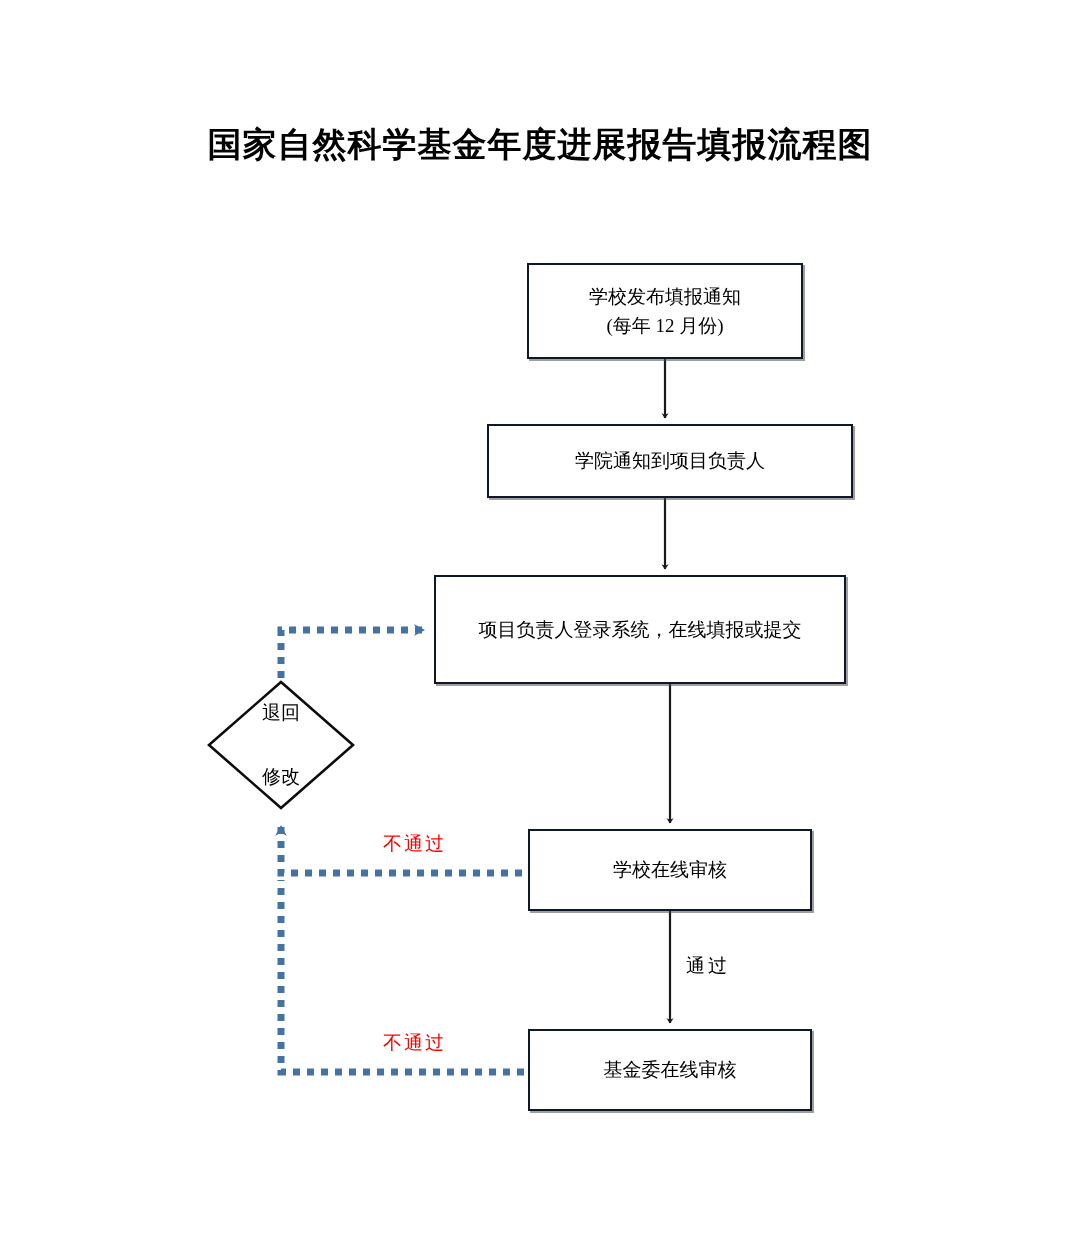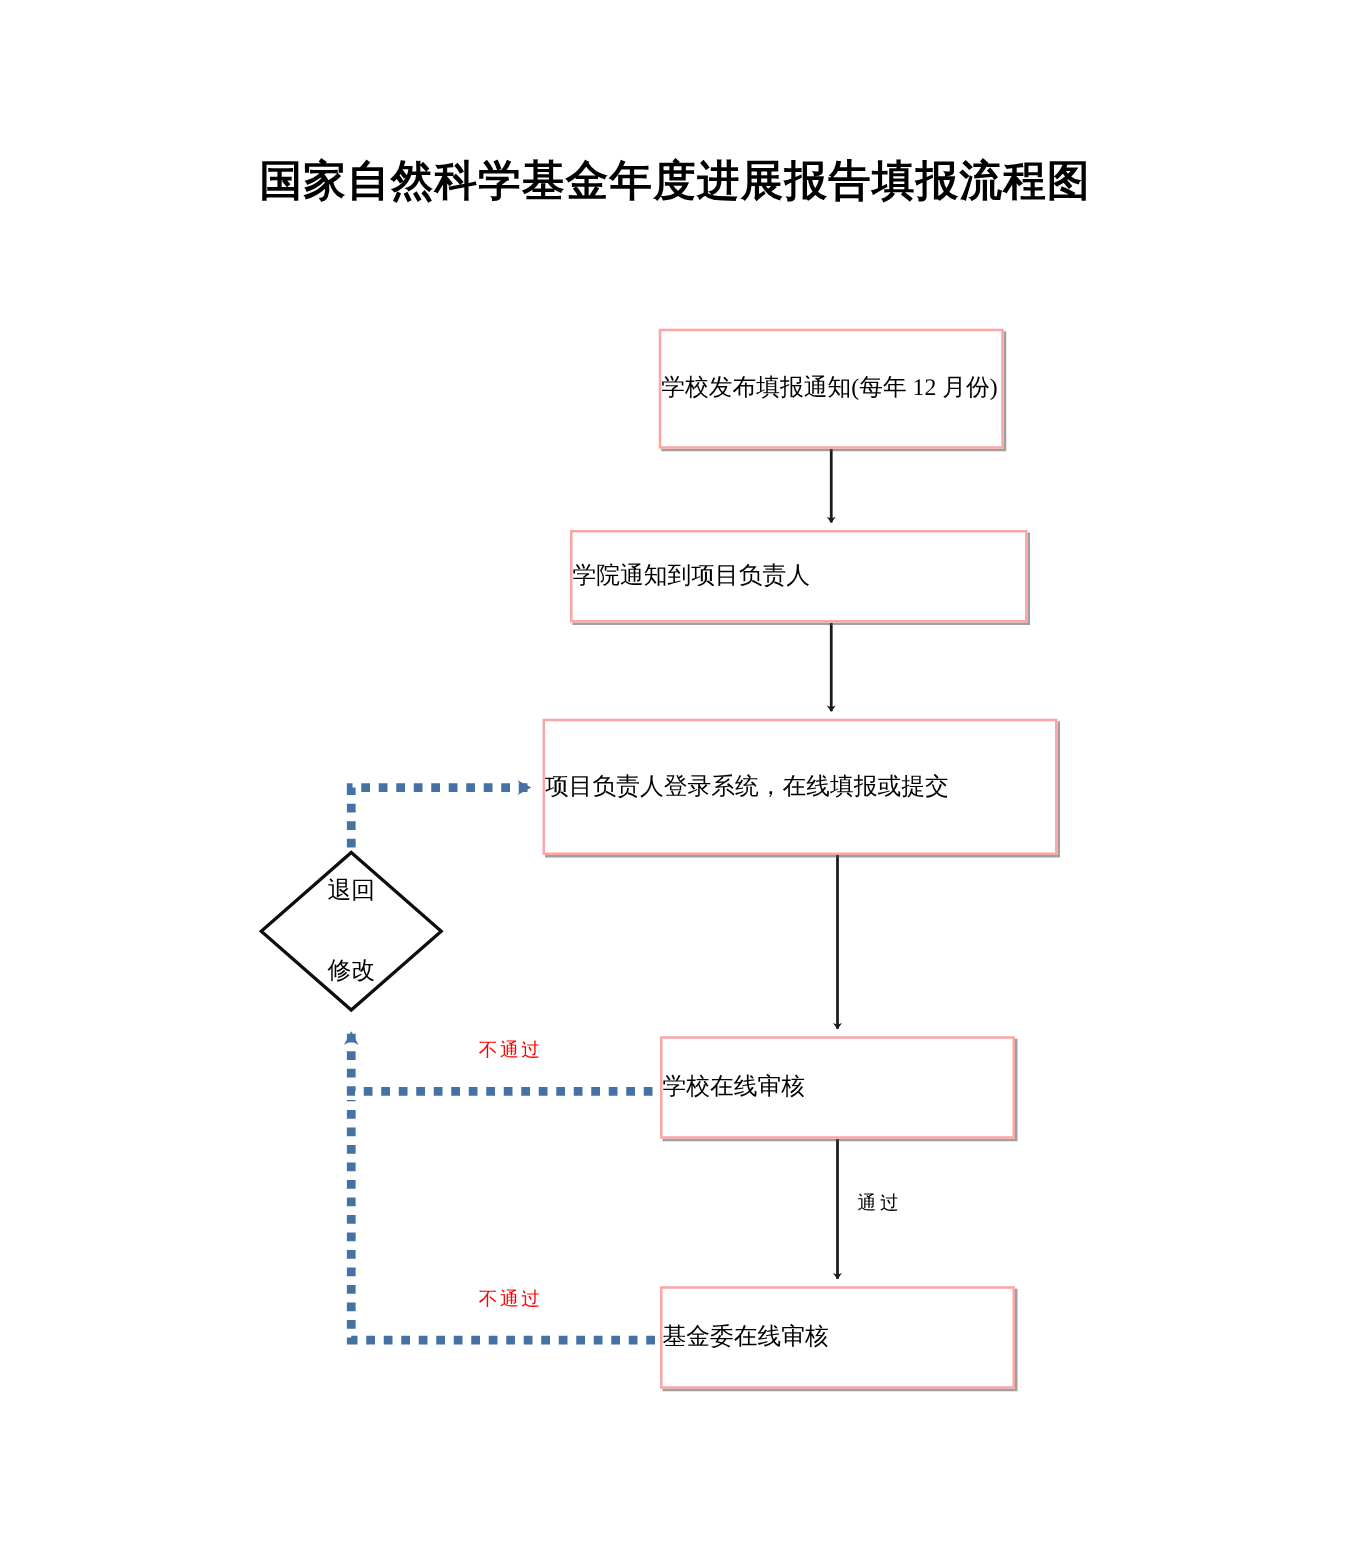--- a/index.html
+++ b/index.html
@@ -34,42 +34,43 @@
     letter-spacing: 1px;
     color: #000000;
     font-family: "Liberation Serif", "DejaVu Serif", serif;
   }
 
   
   .node-box {
     position: absolute;
     box-sizing: border-box;
     background: #ffffff;
-    border: 2px solid #fca5a5;
+    border: 2px solid #0f172a;
     box-shadow: 2px 2px 0 0 rgba(80,80,80,0.55);
     display: flex;
-    flex-direction: row;
+    flex-direction: column;
     align-items: center;
+    justify-content: center;
     color: #000000;
     font-size: 19px;
     line-height: 1.55;
     font-family: "Liberation Serif", "DejaVu Serif", serif;
     text-align: center;
   }
   .node-box .line1,
   .node-box .line2 { display: block; white-space: nowrap; }
   .node-box .url {
     color: #1414c8;
     font-weight: bold;
     font-size: 18.5px;
     letter-spacing: 0.1px;
   }
 
   #box-notice      { left: 527px; top: 263px;  width: 276px; height: 96px;  }
-  #box-college     { left: 456px; top: 424px;  width: 366px; height: 74px;  }
+  #box-college     { left: 487px; top: 424px;  width: 366px; height: 74px;  }
   #box-login       { left: 434px; top: 575px;  width: 412px; height: 109px; }
   #box-school-rev  { left: 528px; top: 829px;  width: 284px; height: 82px;  }
   #box-nsfc-rev    { left: 528px; top: 1029px; width: 284px; height: 82px;  }
 
   
   #diamond-return {
     position: absolute;
     left: 207px;
     top: 680px;
     width: 148px;
@@ -89,21 +90,21 @@
     font-size: 19px;
     line-height: 1.5;
     color: #000000;
     font-family: "Liberation Serif", "DejaVu Serif", serif;
     gap: 36px;
   }
 
   
   .edge-label {
     position: absolute;
-    font-size: 15px;
+    font-size: 19px;
     white-space: nowrap;
     font-family: "Liberation Serif", "DejaVu Serif", serif;
   }
   .edge-label.reject { color: #ff0000; letter-spacing: 2px; }
   .edge-label.pass   { color: #000000; letter-spacing: 3px; }
 
   #label-reject-school { left: 383px; top: 831px; }
   #label-reject-nsfc   { left: 383px; top: 1030px; }
   #label-pass          { left: 686px; top: 953px; }
 

